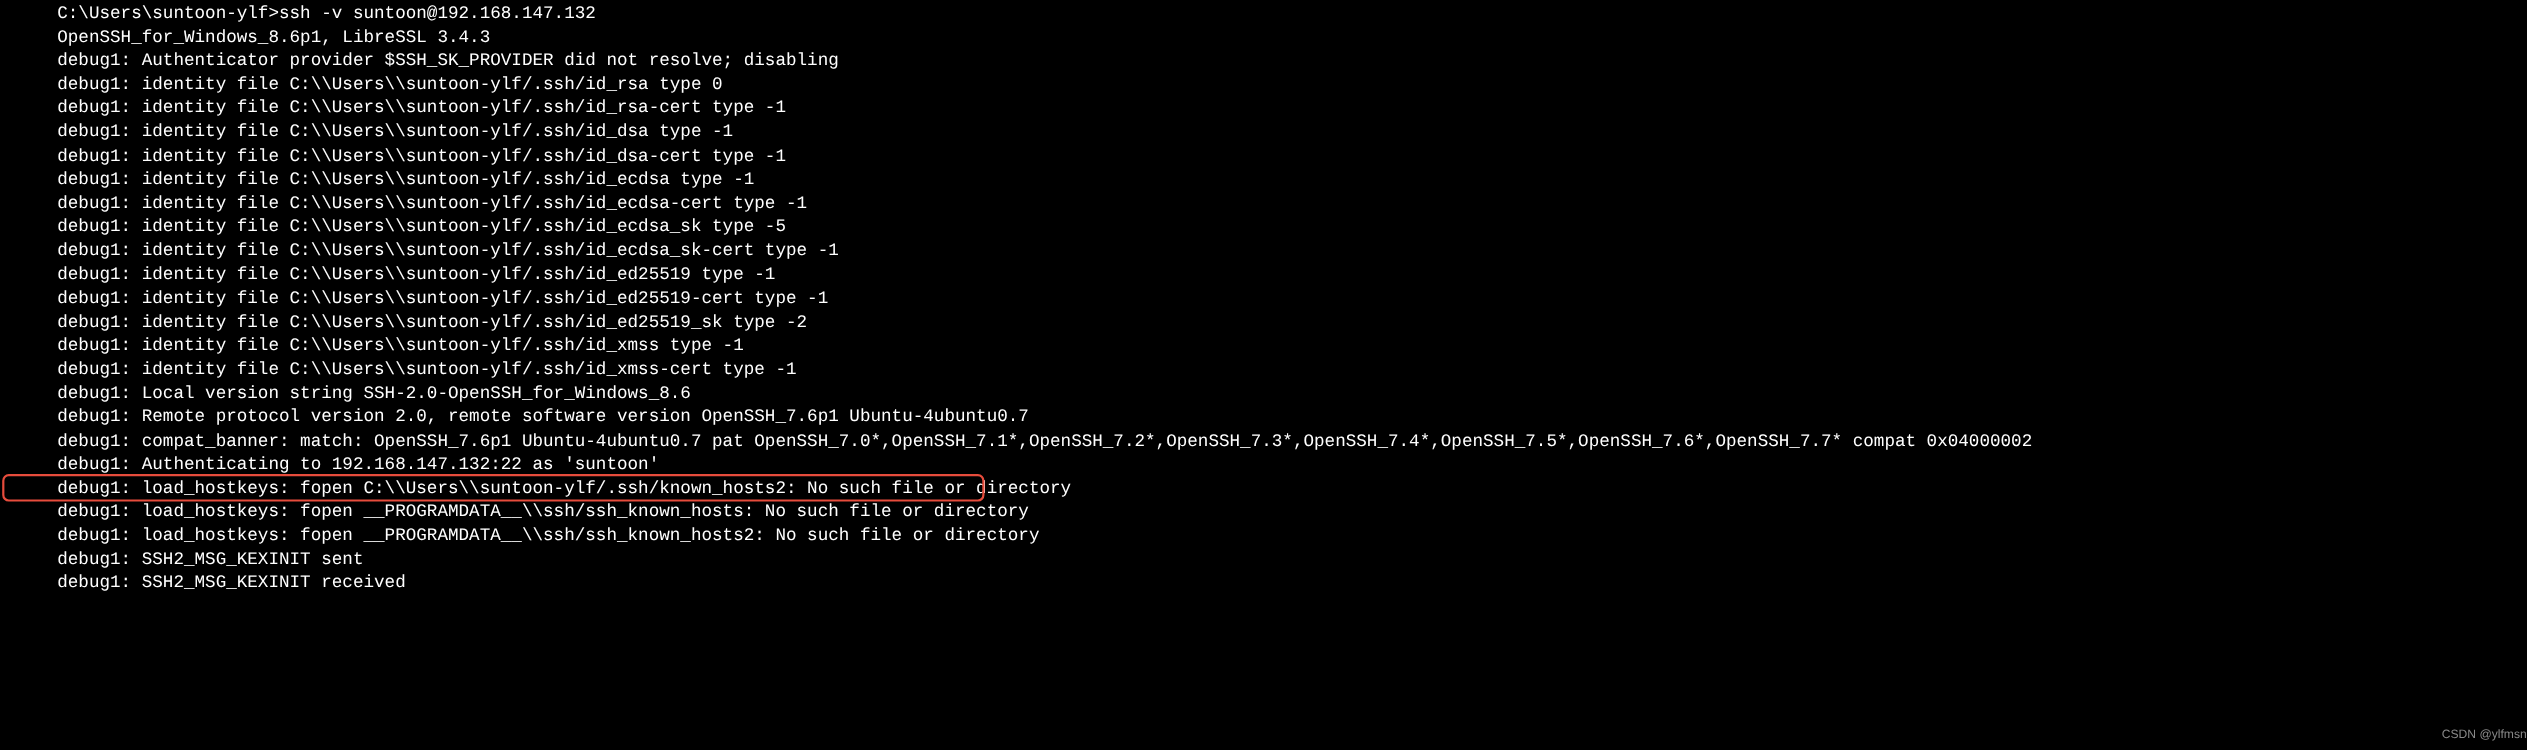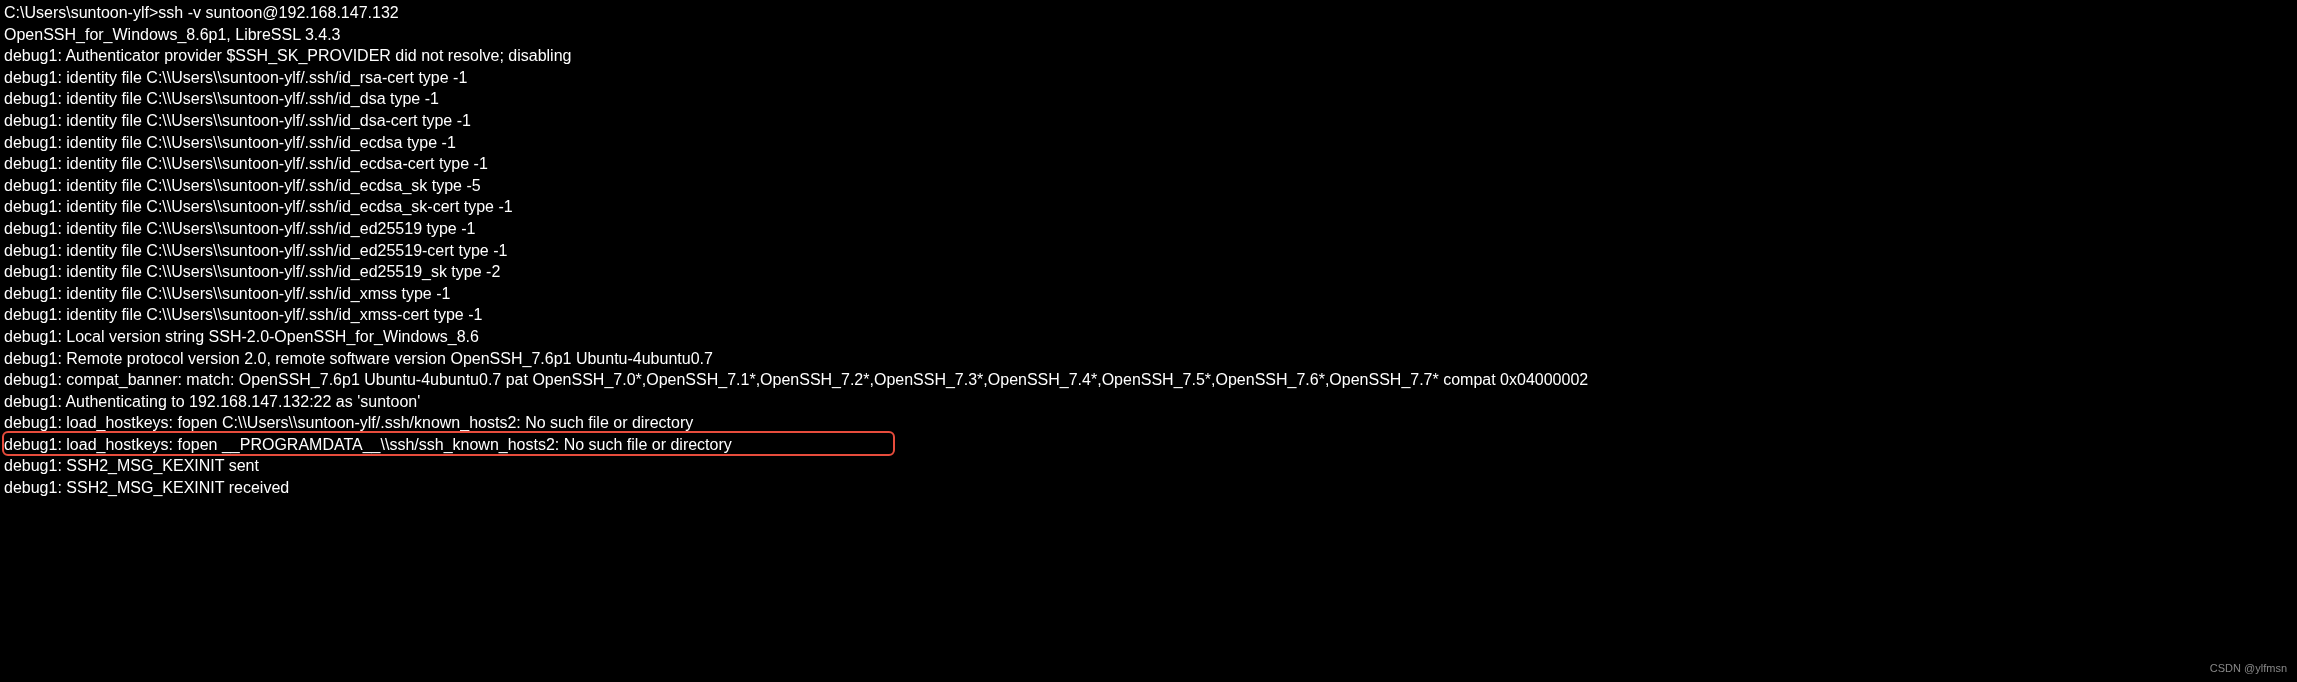--- a/index.html
+++ b/index.html
@@ -10,61 +10,64 @@
     font-size: 16px;
     line-height: 1.35;
     padding: 2px 4px;
     width: 2297px;
     height: 682px;
     overflow: hidden;
     position: relative;
   }
   .line {
     white-space: pre;
-    font-family: Liberation Sans, sans-serif;
+    font-family: Liberation Mono, monospace;
+    margin-left: 48px;
   }
   .highlight-box {
     position: absolute;
     border: 2px solid #e74c3c;
     border-radius: 6px;
     pointer-events: none;
   }
   .watermark {
     position: absolute;
     bottom: 6px;
-    right: 10px;
+    right: 0;
     font-size: 11px;
     color: #888;
     font-family: Arial, sans-serif;
   }
 </style>
 </head>
 <body>
 
 <div id="terminal">
     <div class="line">C:\Users\suntoon-ylf&gt;ssh -v suntoon@192.168.147.132</div>
     <div class="line">OpenSSH_for_Windows_8.6p1, LibreSSL 3.4.3</div>
     <div class="line">debug1: Authenticator provider $SSH_SK_PROVIDER did not resolve; disabling</div>
+    <div class="line">debug1: identity file C:\\Users\\suntoon-ylf/.ssh/id_rsa type 0</div>
     <div class="line">debug1: identity file C:\\Users\\suntoon-ylf/.ssh/id_rsa-cert type -1</div>
     <div class="line">debug1: identity file C:\\Users\\suntoon-ylf/.ssh/id_dsa type -1</div>
     <div class="line">debug1: identity file C:\\Users\\suntoon-ylf/.ssh/id_dsa-cert type -1</div>
     <div class="line">debug1: identity file C:\\Users\\suntoon-ylf/.ssh/id_ecdsa type -1</div>
     <div class="line">debug1: identity file C:\\Users\\suntoon-ylf/.ssh/id_ecdsa-cert type -1</div>
     <div class="line">debug1: identity file C:\\Users\\suntoon-ylf/.ssh/id_ecdsa_sk type -5</div>
     <div class="line">debug1: identity file C:\\Users\\suntoon-ylf/.ssh/id_ecdsa_sk-cert type -1</div>
     <div class="line">debug1: identity file C:\\Users\\suntoon-ylf/.ssh/id_ed25519 type -1</div>
     <div class="line">debug1: identity file C:\\Users\\suntoon-ylf/.ssh/id_ed25519-cert type -1</div>
     <div class="line">debug1: identity file C:\\Users\\suntoon-ylf/.ssh/id_ed25519_sk type -2</div>
     <div class="line">debug1: identity file C:\\Users\\suntoon-ylf/.ssh/id_xmss type -1</div>
     <div class="line">debug1: identity file C:\\Users\\suntoon-ylf/.ssh/id_xmss-cert type -1</div>
     <div class="line">debug1: Local version string SSH-2.0-OpenSSH_for_Windows_8.6</div>
     <div class="line">debug1: Remote protocol version 2.0, remote software version OpenSSH_7.6p1 Ubuntu-4ubuntu0.7</div>
     <div class="line">debug1: compat_banner: match: OpenSSH_7.6p1 Ubuntu-4ubuntu0.7 pat OpenSSH_7.0*,OpenSSH_7.1*,OpenSSH_7.2*,OpenSSH_7.3*,OpenSSH_7.4*,OpenSSH_7.5*,OpenSSH_7.6*,OpenSSH_7.7* compat 0x04000002</div>
     <div class="line">debug1: Authenticating to 192.168.147.132:22 as 'suntoon'</div>
     <div class="line">debug1: load_hostkeys: fopen C:\\Users\\suntoon-ylf/.ssh/known_hosts2: No such file or directory</div>
+    <div class="line">debug1: load_hostkeys: fopen __PROGRAMDATA__\\ssh/ssh_known_hosts: No such file or directory</div>
     <div class="line">debug1: load_hostkeys: fopen __PROGRAMDATA__\\ssh/ssh_known_hosts2: No such file or directory</div>
     <div class="line">debug1: SSH2_MSG_KEXINIT sent</div>
     <div class="line">debug1: SSH2_MSG_KEXINIT received</div>
   </div>
 
 <div class="highlight-box" style="top: 430.875px; left: 2px; width: 893.344px; height: 25.5938px;"></div>
 
 <div class="watermark">CSDN @ylfmsn</div>
 
 </body></html>

